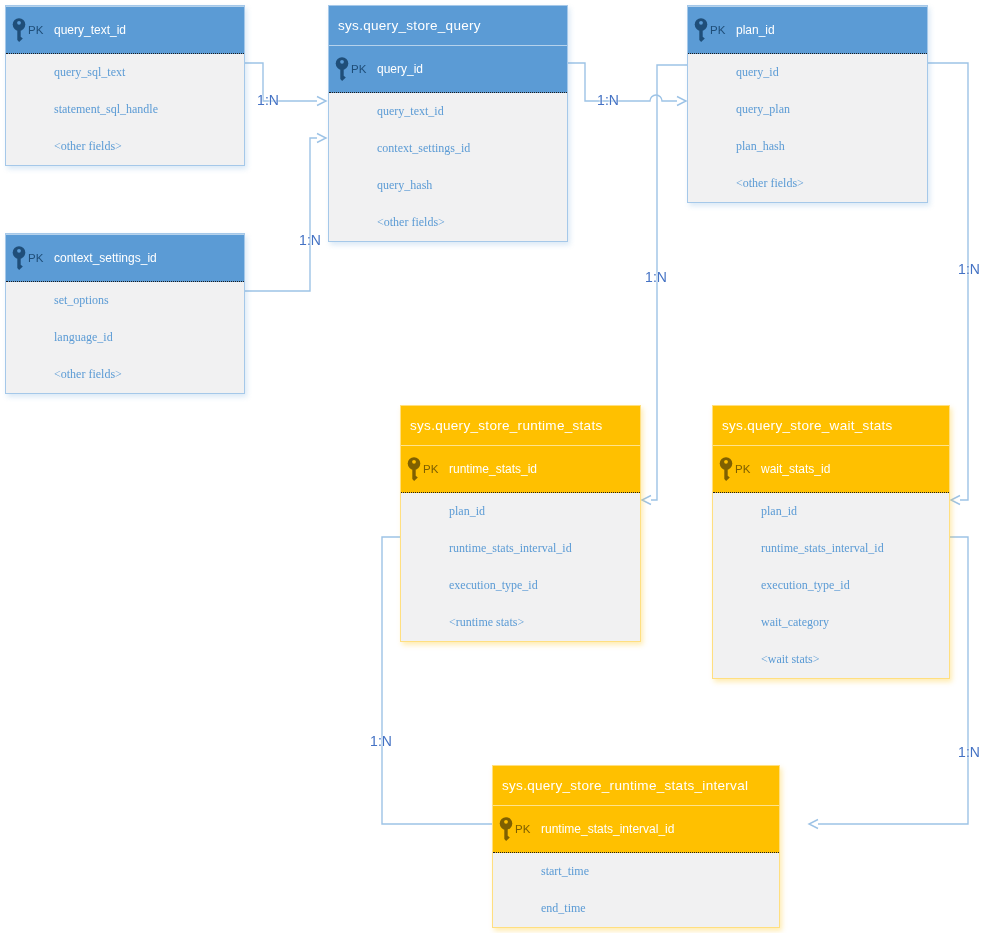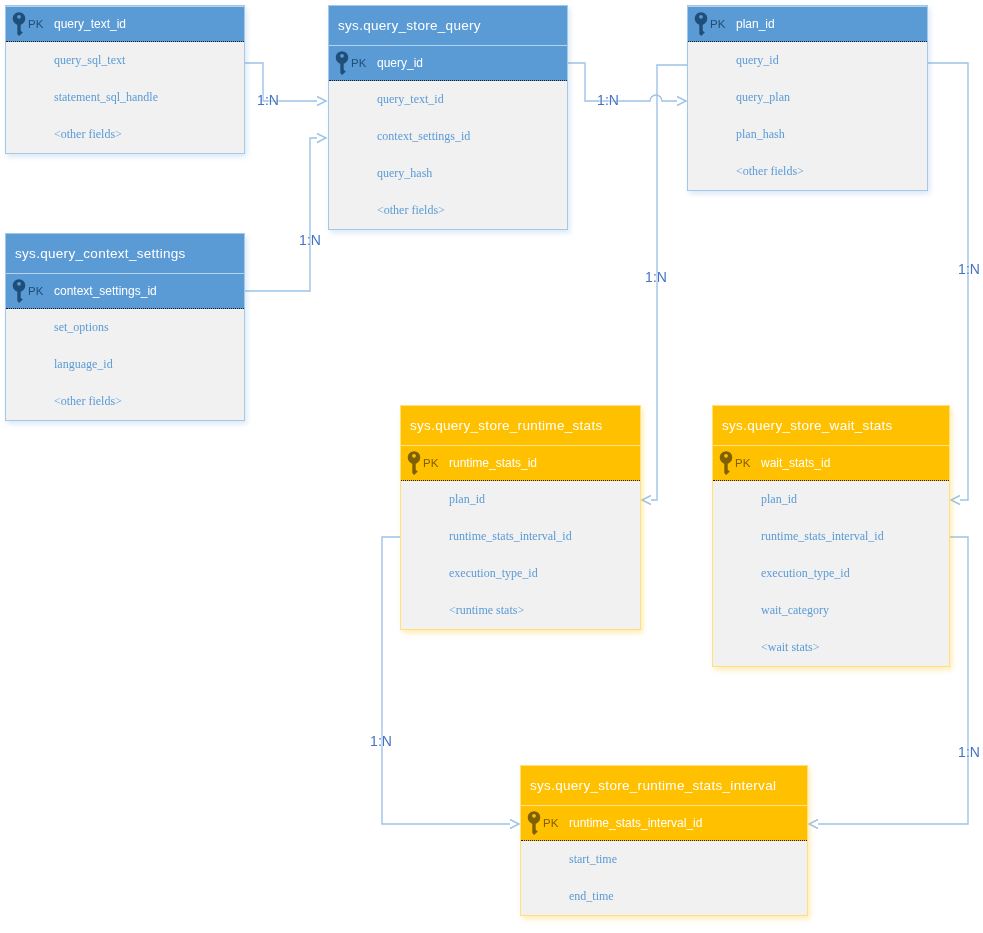--- a/index.html
+++ b/index.html
@@ -6,21 +6,21 @@
   html,body { background:#ffffff; }
   body { font-family:"Liberation Sans", sans-serif; }
   .canvas { position:relative; width:983px; height:933px; background:#ffffff; overflow:hidden; }
 
   .entity { position:absolute; font-size:12px; }
   .entity .e-header {
     height:39px; display:flex; align-items:center; padding-left:9px;
     color:#ffffff; font-size:13.5px; letter-spacing:.3px; white-space:nowrap;
   }
   .entity .e-pk {
-    height:36px; display:flex; align-items:center;
+    height:48px; display:flex; align-items:center;
     border-top:1px solid rgba(255,255,255,.55);
     border-bottom:1px dotted #1c1c1c;
   }
   .key { margin-left:6px; width:14px; height:25px; display:inline-flex; }
   .key svg { display:block; }
   .pk-tag { margin-left:2px; width:22px; font-size:11.5px; }
   .pk-name { margin-left:4px; color:#ffffff; white-space:nowrap; }
   .e-body { background:#f1f1f2; }
   .f { height:37px; display:flex; align-items:center; padding-left:48px;
        color:#5b9bd5; white-space:nowrap;font-family:Liberation Serif, serif; }
@@ -134,21 +134,20 @@
     </div>
     <div class="e-body">
       <div class="f">query_id</div>
       <div class="f">query_plan</div>
       <div class="f">plan_hash</div>
       <div class="f">&lt;other fields&gt;</div>
     </div>
   </div>
 
   <div class="entity blue" style="left:5px; top:233px; width:240px">
-    <div class="e-header">sys.query_context_settings</div>
     <div class="e-pk">
       <span class="key">
         <svg width="14" height="25" viewBox="0 0 14 25">
             <circle cx="7" cy="6.5" r="6.3" fill="currentColor"></circle>
             <circle class="key-hole" cx="7" cy="4.8" r="1.9"></circle>
             <path fill="currentColor" d="M5.3 12 H8.7 V18.8 L10.8 20.6 L7.1 24 L5.3 22 Z"></path>
           </svg>
       </span>
       <span class="pk-tag">PK</span>
       <span class="pk-name">context_settings_id</span>
@@ -196,21 +195,21 @@
     </div>
     <div class="e-body">
       <div class="f">plan_id</div>
       <div class="f">runtime_stats_interval_id</div>
       <div class="f">execution_type_id</div>
       <div class="f">wait_category</div>
       <div class="f">&lt;wait stats&gt;</div>
     </div>
   </div>
 
-  <div class="entity orange" style="left:520px; top:765px; width:288px">
+  <div class="entity orange" style="left:492px; top:765px; width:288px">
     <div class="e-header">sys.query_store_runtime_stats_interval</div>
     <div class="e-pk">
       <span class="key">
         <svg width="14" height="25" viewBox="0 0 14 25">
             <circle cx="7" cy="6.5" r="6.3" fill="currentColor"></circle>
             <circle class="key-hole" cx="7" cy="4.8" r="1.9"></circle>
             <path fill="currentColor" d="M5.3 12 H8.7 V18.8 L10.8 20.6 L7.1 24 L5.3 22 Z"></path>
           </svg>
       </span>
       <span class="pk-tag">PK</span>

